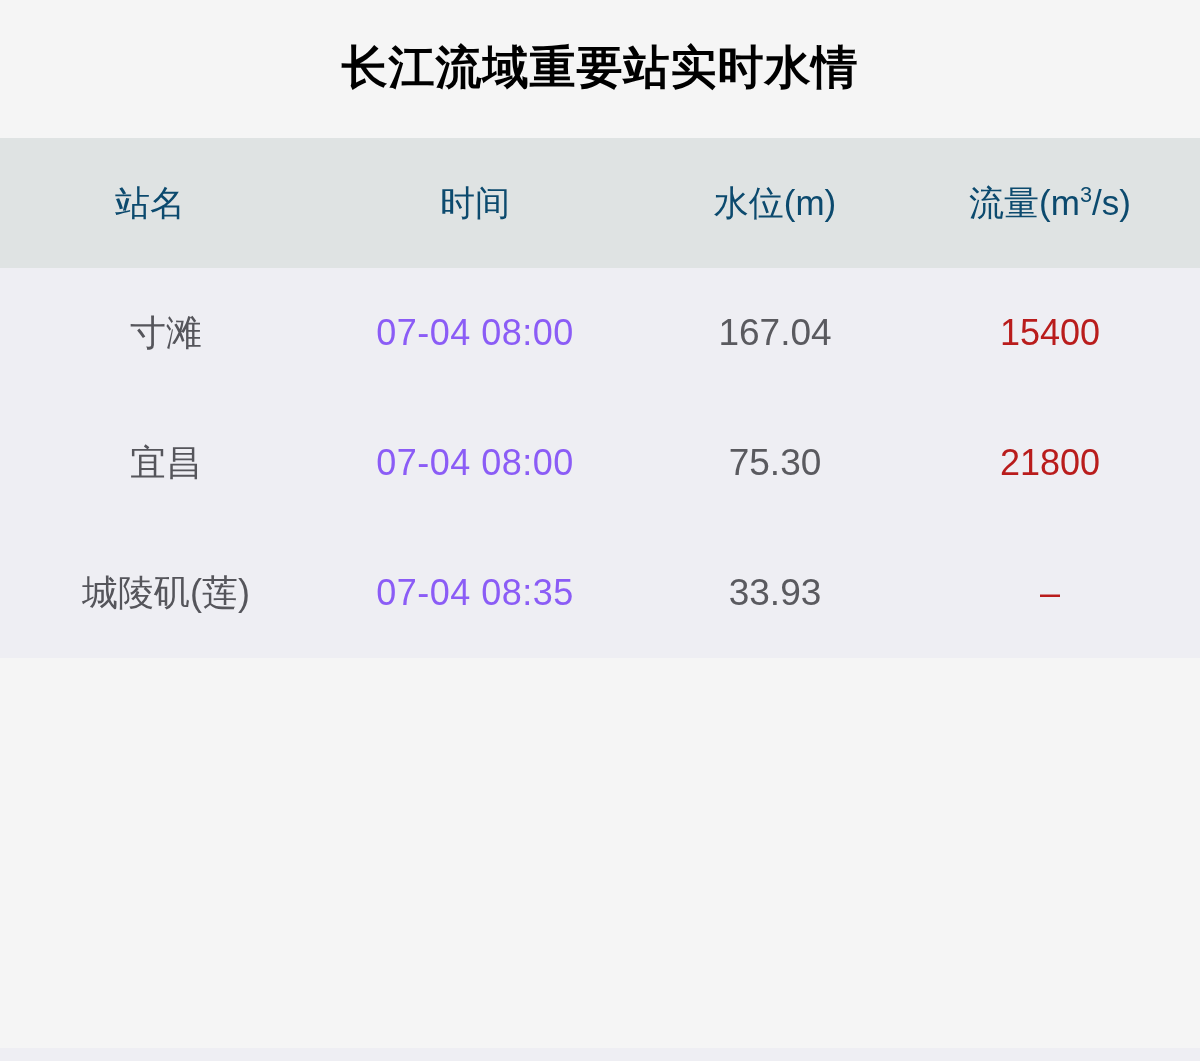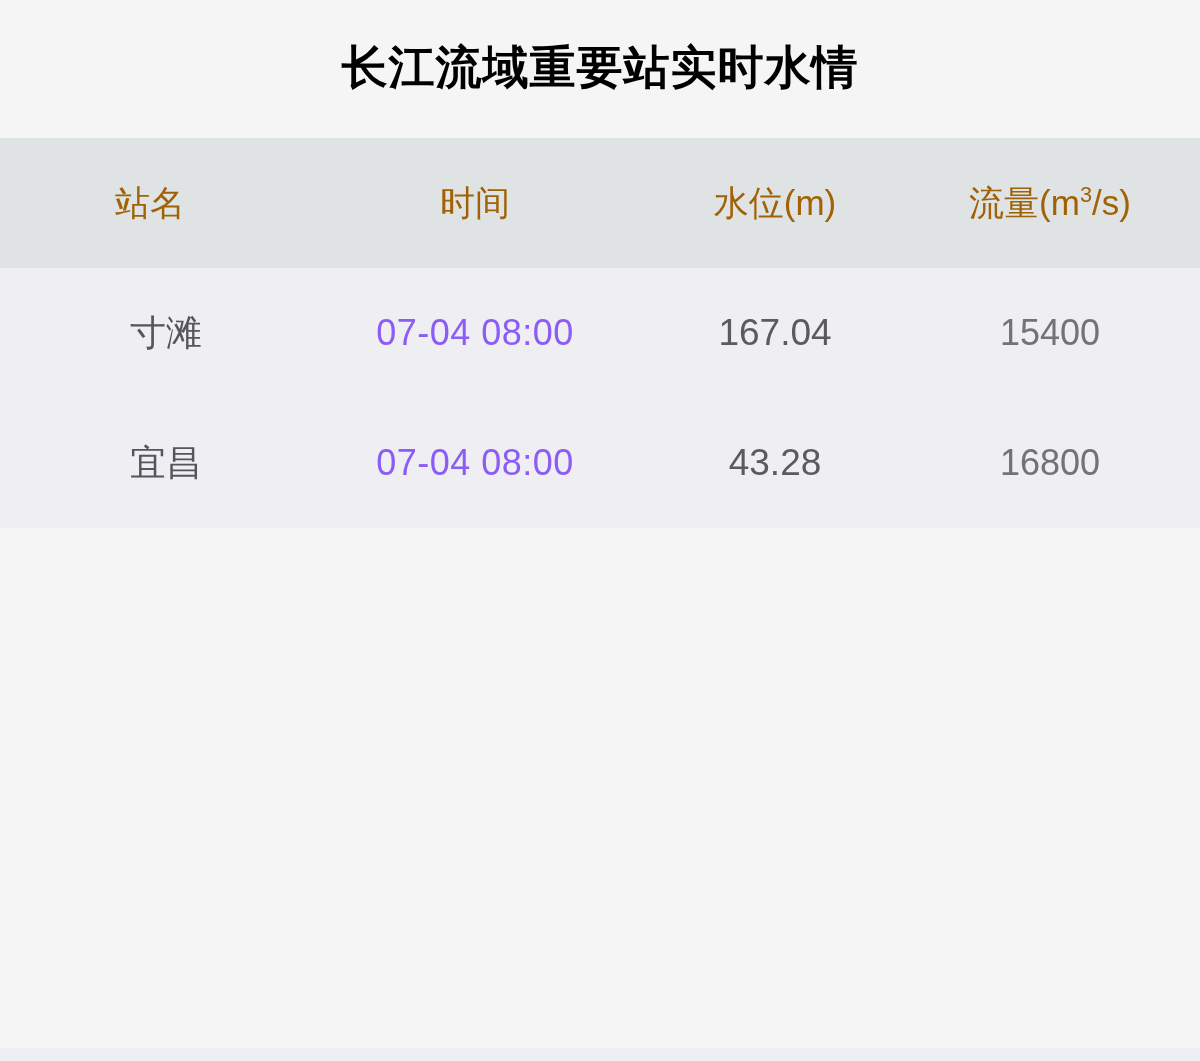--- a/index.html
+++ b/index.html
@@ -42,21 +42,21 @@
     border-collapse: collapse;
     table-layout: fixed;
   }
   .thead-row {
     background: #dfe3e3;
     height: 130px;
   }
   .thead-row th {
     font-size: 35px;
     font-weight: normal;
-    color: #a16207;
+    color: #0c4a6e;
     text-align: center;
     padding: 15px;
     vertical-align: middle;
   }
   .col-station { width: 300px; }
   .col-time    { width: 350px; }
   .col-level   { width: 250px; }
   .col-flow    { width: 300px; }
 
   .trow {
@@ -69,21 +69,21 @@
     padding: 0;
     text-align: center;
     vertical-align: middle;
     font-size: 36px;
     color: #5a5a5f;
     font-weight: normal;
   }
   td.station { color: #55555b; font-size: 36px; padding-left: 32px; }
   td.time    { color: #8b5cf6; font-size: 36px; letter-spacing: 0.5px; }
   td.level   { font-size: 37px; }
-  td.flow    { color: #737373; font-size: 36px; }
+  td.flow    { color: #b91c1c; font-size: 36px; }
 
   .lv-up   { color: #1a7a18; }
   .lv-down { color: #d01f1f; }
   .lv-flat { color: #636368; }
 
   .sup3 {
     font-size: 0.62em;
     vertical-align: super;
     line-height: 0;
   }
@@ -125,20 +125,26 @@
 
     <tr class="trow odd">
           <td class="station">寸滩</td>
           <td class="time">07-04 08:00</td>
           <td class="level lv-up">167.04</td>
           <td class="flow">15400</td>
         </tr>
         <tr class="trow odd">
           <td class="station">宜昌</td>
           <td class="time">07-04 08:00</td>
-          <td class="level lv-up">43.28</td>
-          <td class="flow">16800</td>
+          <td class="level lv-up">75.30</td>
+          <td class="flow">21800</td>
+        </tr>
+        <tr class="trow odd">
+          <td class="station">城陵矶(莲)</td>
+          <td class="time">07-04 08:35</td>
+          <td class="level lv-flat">33.93</td>
+          <td class="flow">–</td>
         </tr>
       </tbody>
   </table>
 
   <div class="bottom-band"></div>
 </div>
 
 </body></html>

